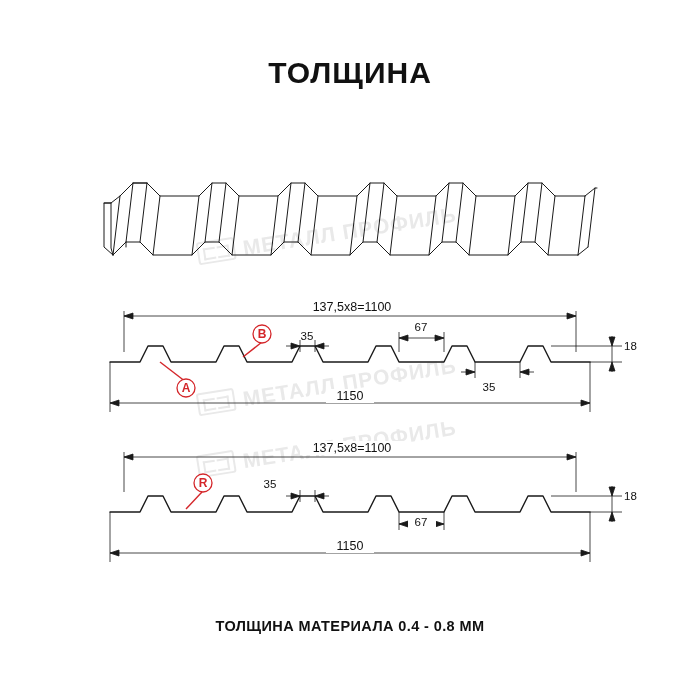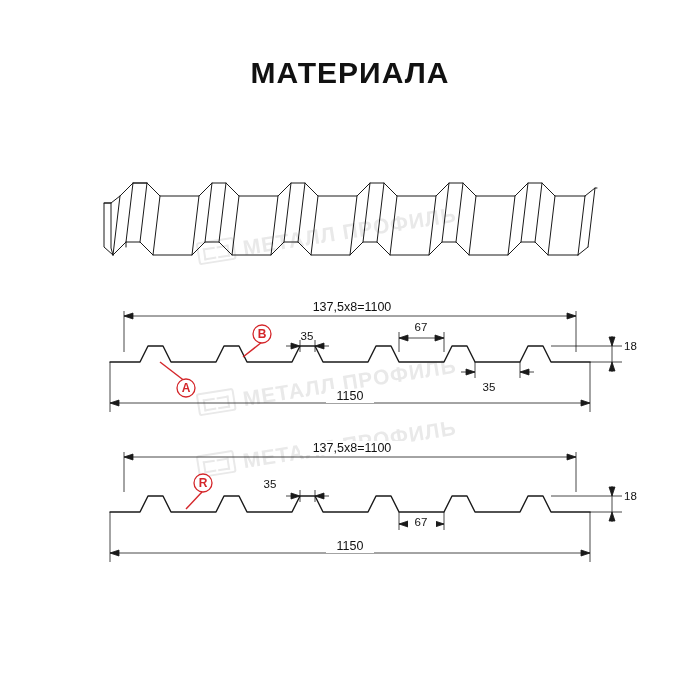--- a/index.html
+++ b/index.html
@@ -111,21 +111,21 @@
     font-size: 12px;
     font-weight: bold;
     fill: #d4262a;
   }
 </style>
 </head>
 <body>
 
 <div class="page">
 
-  <div class="title">МАТЕРИАЛА</div>
+  <div class="title">ТОЛЩИНА</div>
 
   <div class="wm wm1"><span class="mark"></span><span>МЕТАЛЛ ПРОФИЛЬ</span></div>
   <div class="wm wm2"><span class="mark"></span><span>МЕТАЛЛ ПРОФИЛЬ</span></div>
   <div class="wm wm3"><span class="mark"></span><span>МЕТАЛЛ ПРОФИЛЬ</span></div>
 
   <svg class="canvas" width="700" height="700" viewBox="0 0 700 700">
 
     <g fill="none" stroke="#1a1a1a" stroke-width="1" stroke-linejoin="round" stroke-linecap="round">
 
       <path d="M120,196 L133,183 L147,183 L160,196 L199,196 L212,183 L226,183 L239,196 L278,196 L291,183 L305,183 L318,196 L357,196 L370,183 L384,183 L397,196 L436,196 L449,183 L463,183 L476,196 L515,196 L528,183 L542,183 L555,196 L585,196"></path>
@@ -313,13 +313,14 @@
     <text class="dimtext big" x="350" y="550" text-anchor="middle">1150</text>
 
     <g>
       <line x1="186" y1="509" x2="202" y2="492" stroke="#d4262a" stroke-width="1.4"></line>
       <circle cx="203" cy="483" r="9" fill="#ffffff" stroke="#d4262a" stroke-width="1.3"></circle>
       <text class="reftext" x="203" y="487" text-anchor="middle">R</text>
     </g>
 
   </svg>
 
+  <div class="footer">ТОЛЩИНА МАТЕРИАЛА 0.4 - 0.8 ММ</div>
 </div>
 
 </body></html>

